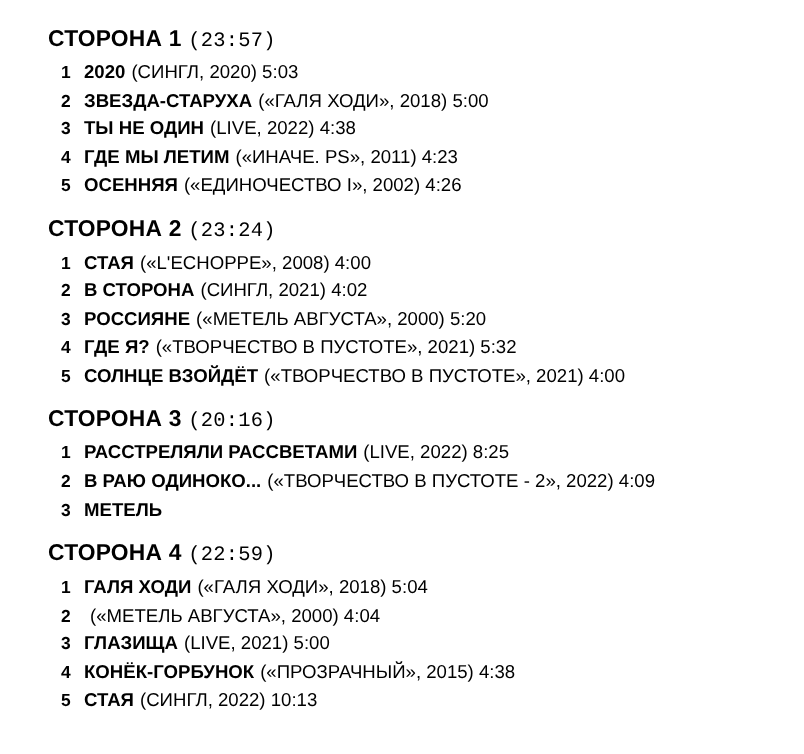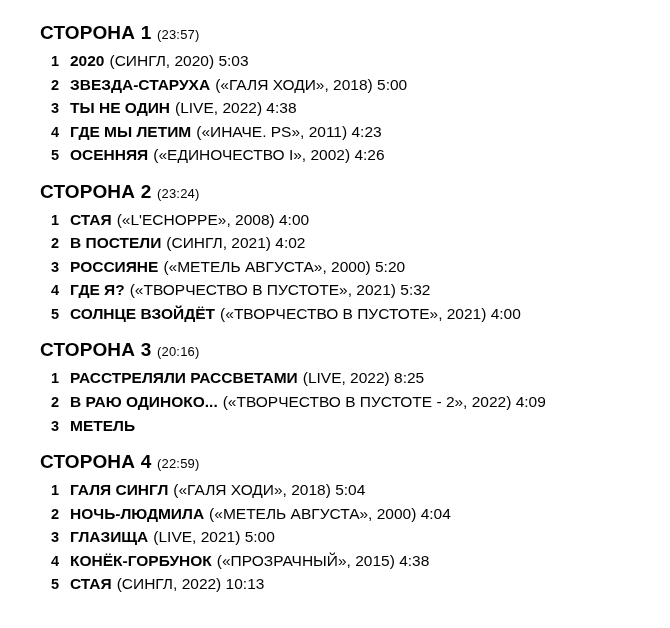--- a/index.html
+++ b/index.html
@@ -23,21 +23,22 @@
   }
   .side-heading {
     font-size: 19px;
     font-weight: 700;
     letter-spacing: 0.2px;
     margin: 0 0 5px 0;
     white-space: nowrap;
   }
   .side-heading .side-duration {
     font-weight: 400;
-    font-size: 13px;
+    font-size: 17px;
+    font-family: Liberation Mono, monospace;
   }
   .track-row {
     display: flex;
     align-items: baseline;
     font-size: 15.5px;
     line-height: 1.52;
     white-space: nowrap;
   }
   .track-num {
     width: 30px;
@@ -98,21 +99,21 @@
       <span>СТОРОНА 2</span>
       <span class="side-duration">(23:24)</span>
     </div>
     <div class="track-row">
       <span class="track-num">1</span>
       <span class="track-title">СТАЯ</span>
       <span class="track-meta">(«L'ECHOPPE», 2008) 4:00</span>
     </div>
     <div class="track-row">
       <span class="track-num">2</span>
-      <span class="track-title">В ПОСТЕЛИ</span>
+      <span class="track-title">В СТОРОНА</span>
       <span class="track-meta">(СИНГЛ, 2021) 4:02</span>
     </div>
     <div class="track-row">
       <span class="track-num">3</span>
       <span class="track-title">РОССИЯНЕ</span>
       <span class="track-meta">(«МЕТЕЛЬ АВГУСТА», 2000) 5:20</span>
     </div>
     <div class="track-row">
       <span class="track-num">4</span>
       <span class="track-title">ГДЕ Я?</span>
@@ -146,26 +147,25 @@
     </div>
   </div>
 
   <div class="side-block">
     <div class="side-heading">
       <span>СТОРОНА 4</span>
       <span class="side-duration">(22:59)</span>
     </div>
     <div class="track-row">
       <span class="track-num">1</span>
-      <span class="track-title">ГАЛЯ СИНГЛ</span>
+      <span class="track-title">ГАЛЯ ХОДИ</span>
       <span class="track-meta">(«ГАЛЯ ХОДИ», 2018) 5:04</span>
     </div>
     <div class="track-row">
       <span class="track-num">2</span>
-      <span class="track-title">НОЧЬ-ЛЮДМИЛА</span>
       <span class="track-meta">(«МЕТЕЛЬ АВГУСТА», 2000) 4:04</span>
     </div>
     <div class="track-row">
       <span class="track-num">3</span>
       <span class="track-title">ГЛАЗИЩА</span>
       <span class="track-meta">(LIVE, 2021) 5:00</span>
     </div>
     <div class="track-row">
       <span class="track-num">4</span>
       <span class="track-title">КОНЁК-ГОРБУНОК</span>

